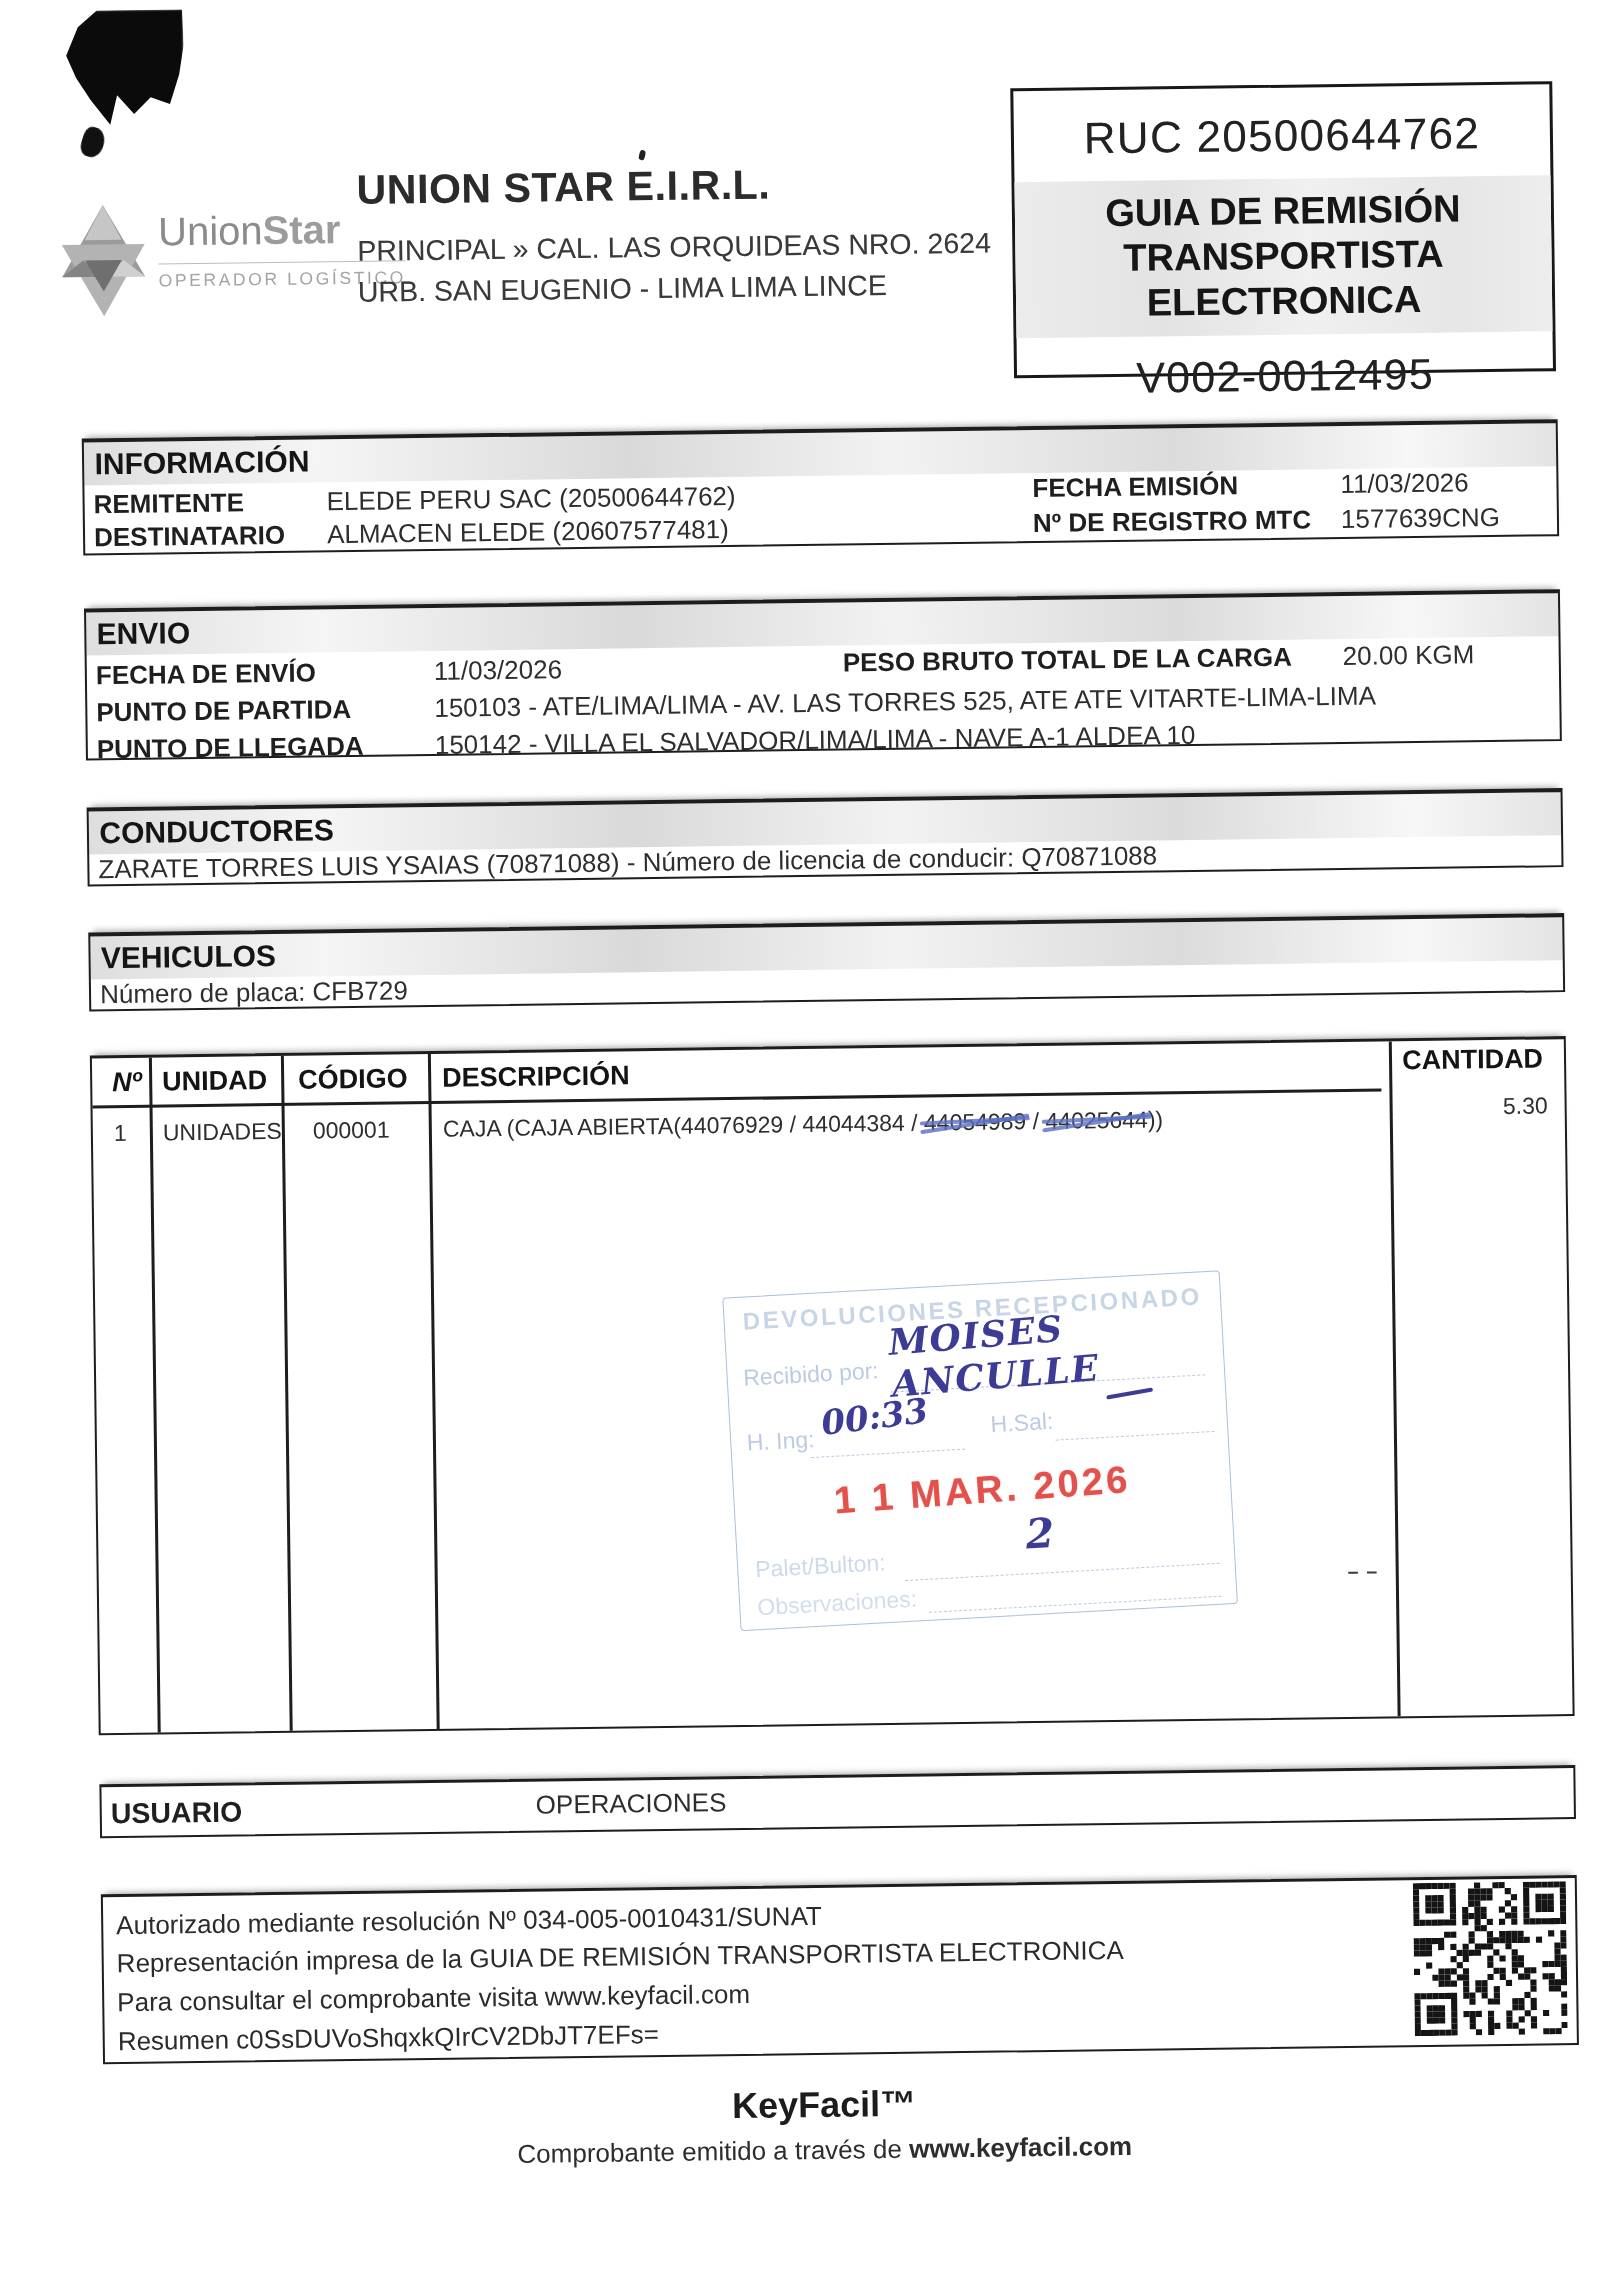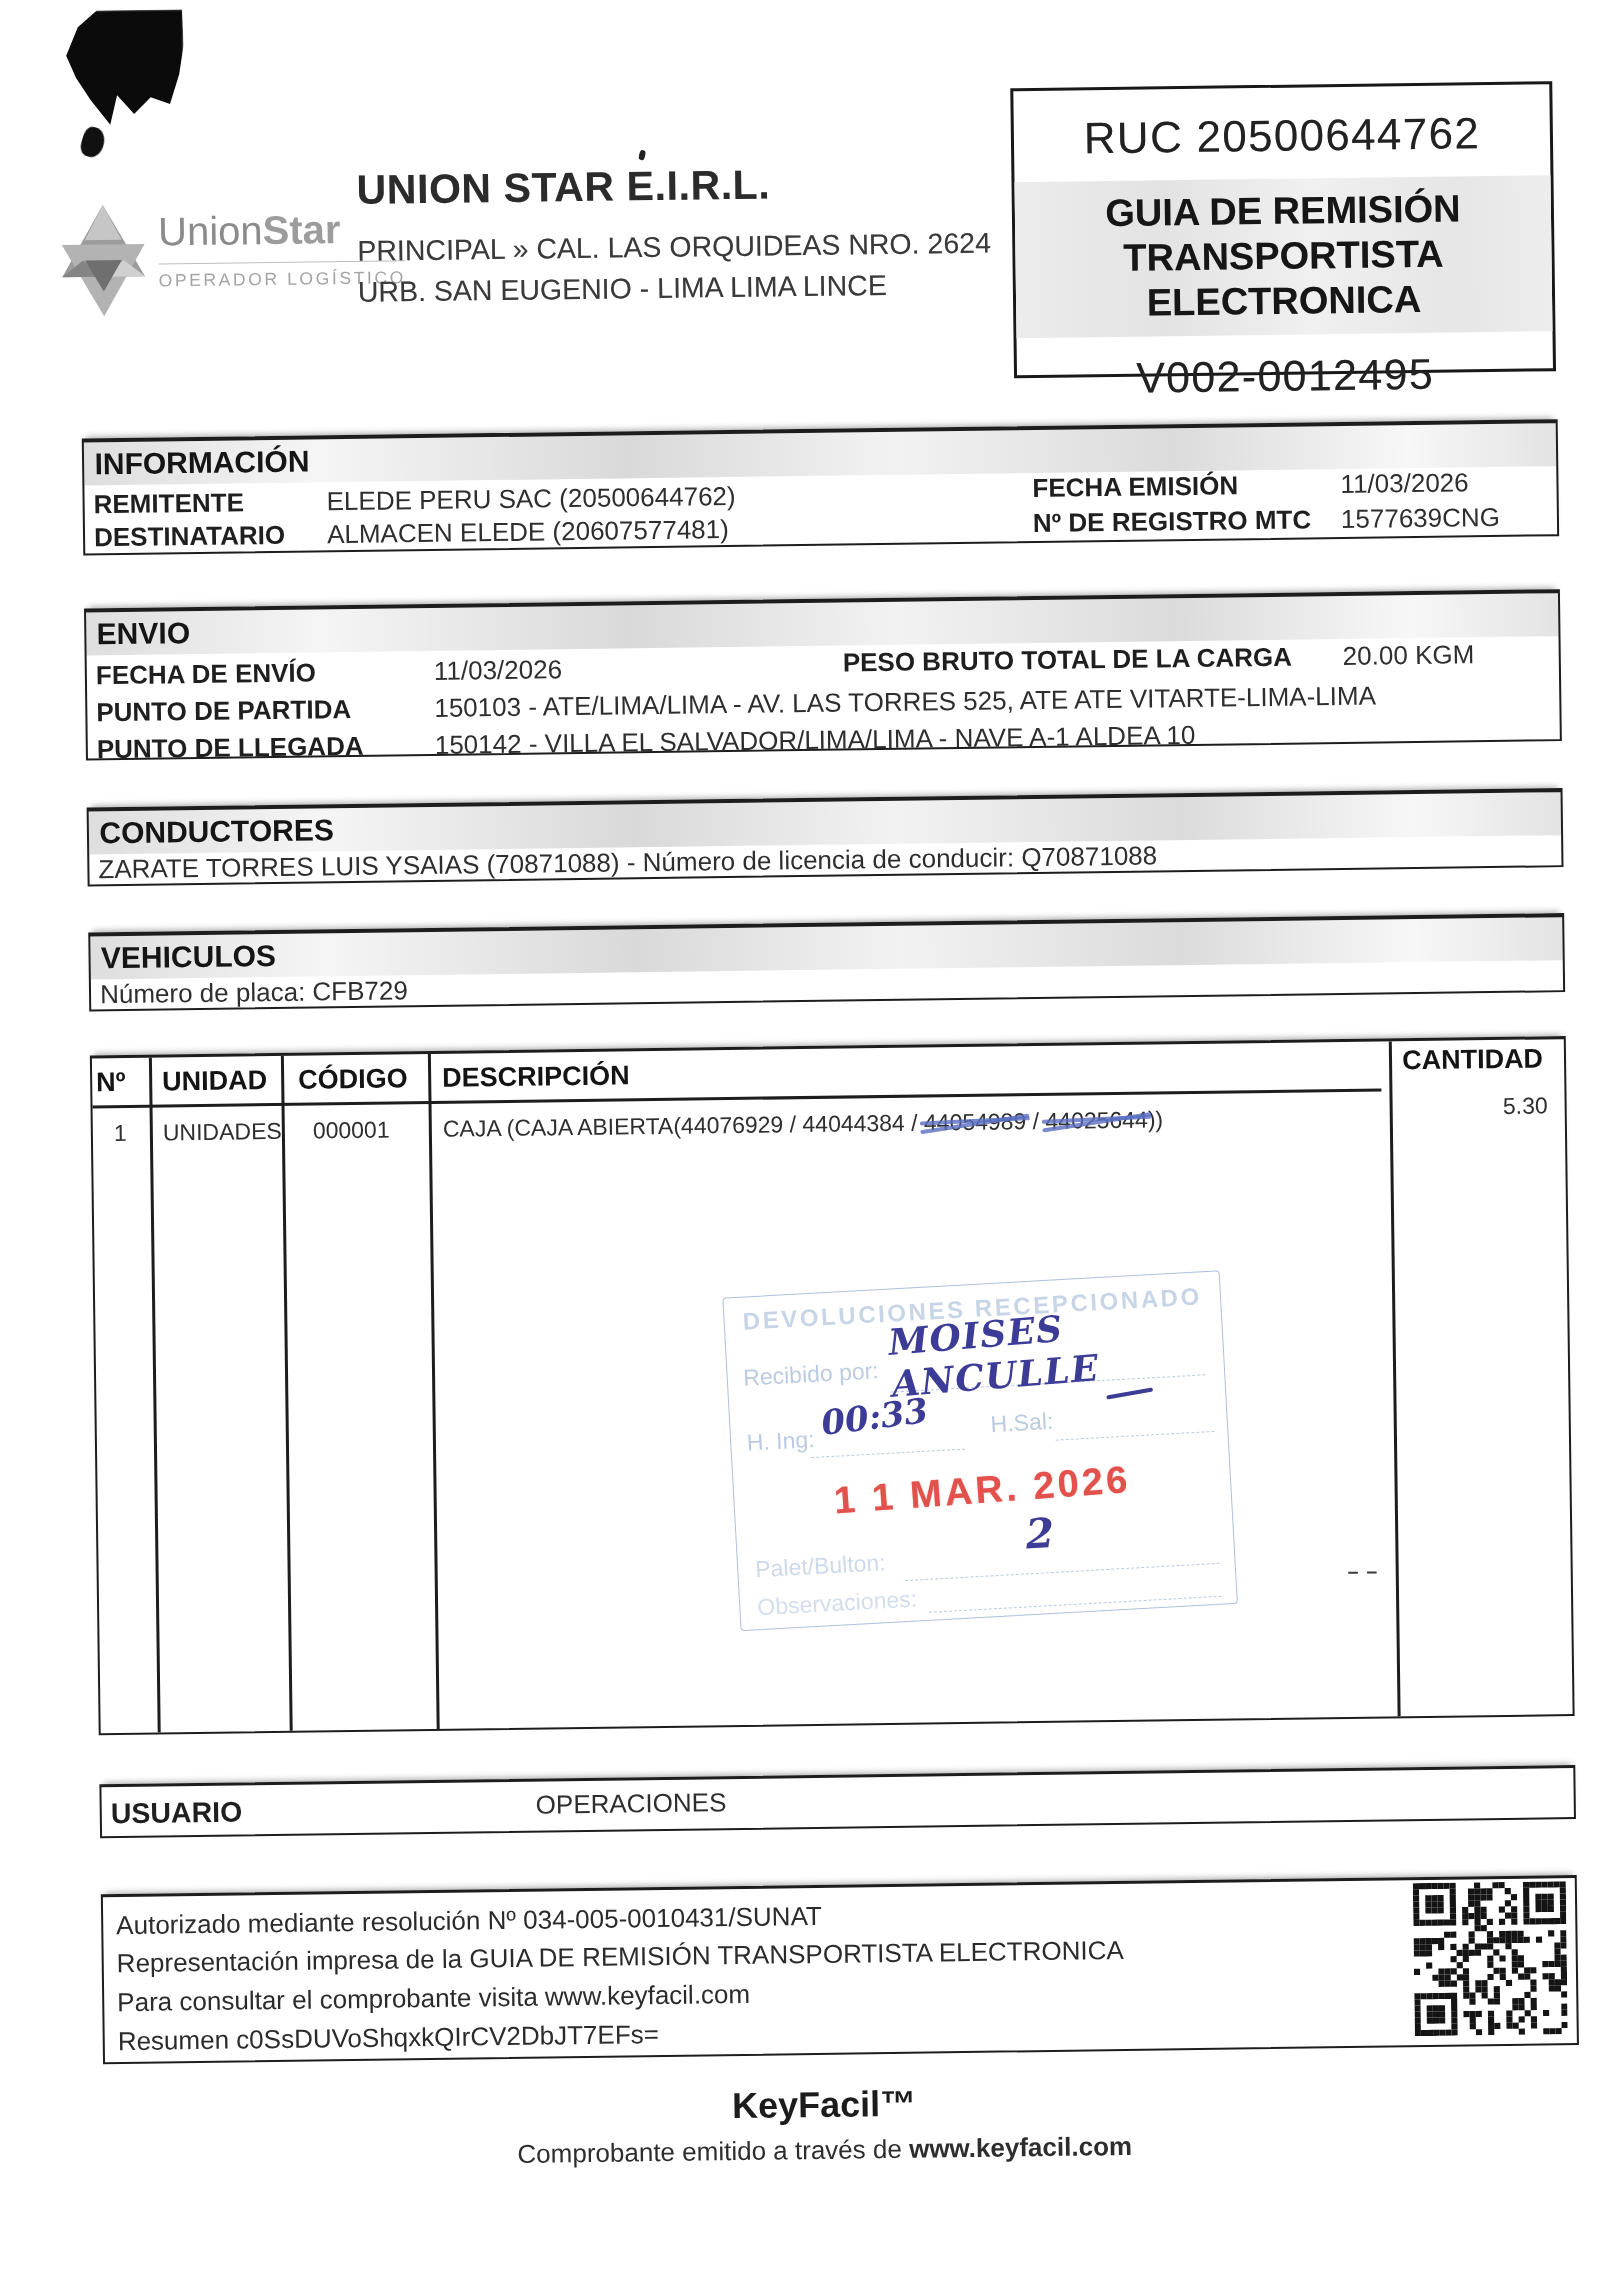--- a/index.html
+++ b/index.html
@@ -132,21 +132,21 @@
     <div class="abs val" style="left:9px;top:43px;">Número de placa: CFB729</div>
   </div>
 
   <div class="abs box" style="left:88px;top:1046px;width:1472px;height:675px;border-top-width:3.2px;">
     <div class="vline" style="left:57px;"></div>
     <div class="vline" style="left:189px;"></div>
     <div class="vline" style="left:336px;"></div>
     <div class="vline" style="left:1297px;"></div>
     <div class="abs" style="left:0;right:183px;top:47px;height:2.6px;background:#1d1d1d;"></div>
 
-    <div class="abs th" style="left:4px;top:9px;">Nº</div>
+    <div class="abs th" style="left:20px;top:9px;font-style:italic;">Nº</div>
     <div class="abs th" style="left:70px;top:9px;">UNIDAD</div>
     <div class="abs th" style="left:206px;top:9px;">CÓDIGO</div>
     <div class="abs th" style="left:350px;top:9px;">DESCRIPCIÓN</div>
     <div class="abs th" style="left:1310px;top:3.9px;">CANTIDAD</div>
 
     <div class="abs td" style="left:21px;top:62px;">1</div>
     <div class="abs td" style="left:70px;top:62px;">UNIDADES</div>
     <div class="abs td" style="left:220px;top:62px;">000001</div>
     <div class="abs td" style="left:350px;top:62px;width:933px;">
       <span>CAJA (CAJA ABIERTA(44076929 / 44044384 / </span><span class="struck">44054989</span><span> / </span><span class="struck">44025644</span><span>))</span>

